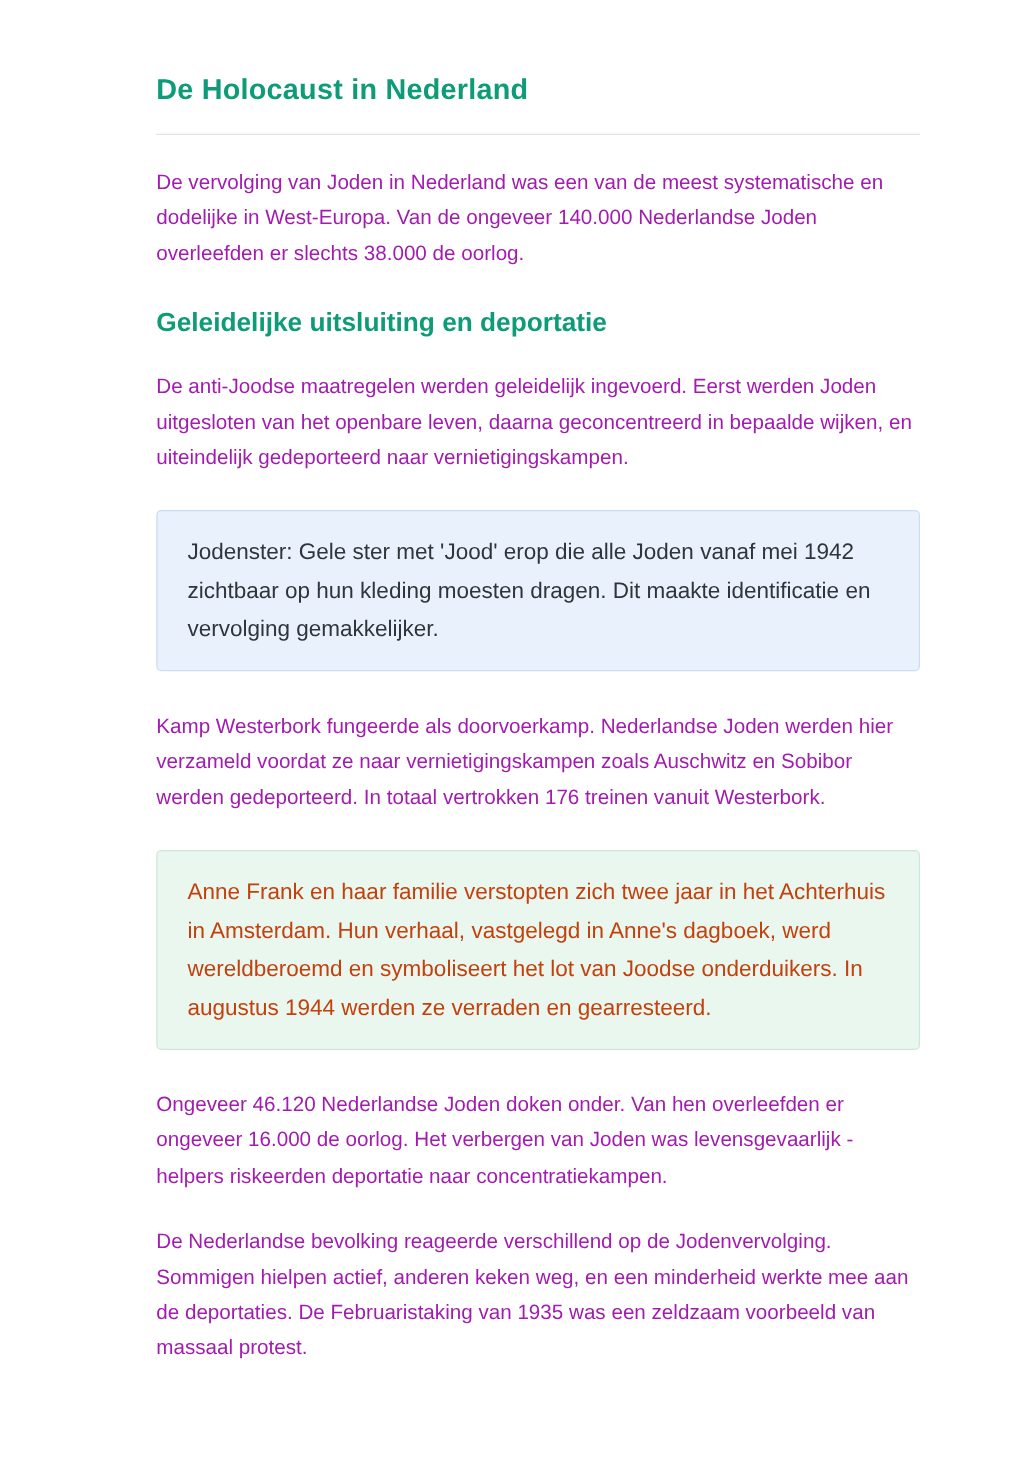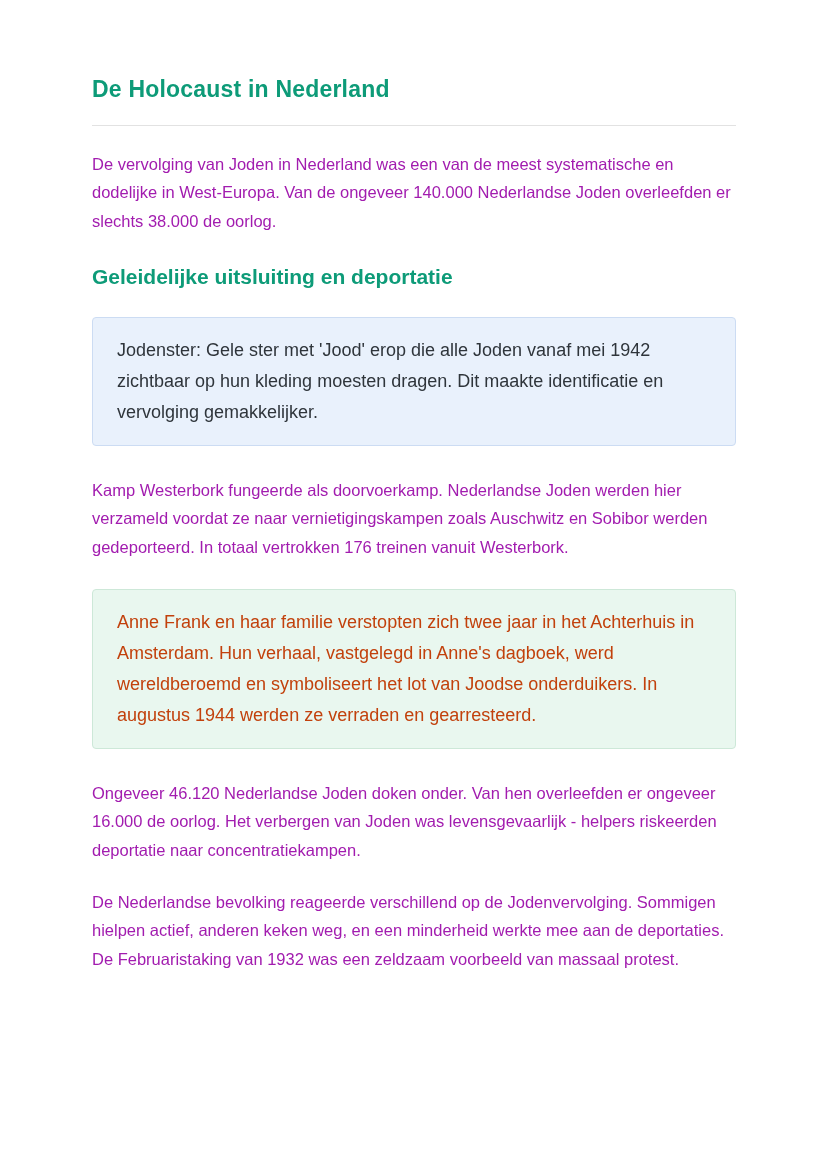--- a/index.html
+++ b/index.html
@@ -10,21 +10,22 @@
 
   body {
     width: 828px;
     min-height: 1171px;
     font-family: "Liberation Sans", "DejaVu Sans", sans-serif;
     color: #33393f;
     position: relative;
   }
 
   .page {
-    padding: 68px 92px 60px 92px;
+    padding: 50px 92px 60px 92px;
+    margin-left: 33px;
   }
 
   .doc-title {
     color: #0d9b78;
     font-size: 23px;
     font-weight: 700;
     letter-spacing: 0.2px;
     margin-top: 8px;
   }
 
@@ -78,24 +79,25 @@
 <div class="page">
 
   <h1 class="doc-title">De Holocaust in Nederland</h1>
 
   <hr class="title-rule">
 
   <p class="para">De vervolging van Joden in Nederland was een van de meest systematische en dodelijke in West-Europa. Van de ongeveer 140.000 Nederlandse Joden overleefden er slechts 38.000 de oorlog.</p>
 
   <h2 class="section-heading">Geleidelijke uitsluiting en deportatie</h2>
 
+  <p class="para">De anti-Joodse maatregelen werden geleidelijk ingevoerd. Eerst werden Joden uitgesloten van het openbare leven, daarna geconcentreerd in bepaalde wijken, en uiteindelijk gedeporteerd naar vernietigingskampen.</p>
 
   <div class="info-box blue">Jodenster: Gele ster met 'Jood' erop die alle Joden vanaf mei 1942 zichtbaar op hun kleding moesten dragen. Dit maakte identificatie en vervolging gemakkelijker.</div>
 
   <p class="para spacer-after-box">Kamp Westerbork fungeerde als doorvoerkamp. Nederlandse Joden werden hier verzameld voordat ze naar vernietigingskampen zoals Auschwitz en Sobibor werden gedeporteerd. In totaal vertrokken 176 treinen vanuit Westerbork.</p>
 
   <div class="info-box green">Anne Frank en haar familie verstopten zich twee jaar in het Achterhuis in Amsterdam. Hun verhaal, vastgelegd in Anne's dagboek, werd wereldberoemd en symboliseert het lot van Joodse onderduikers. In augustus 1944 werden ze verraden en gearresteerd.</div>
 
   <p class="para spacer-after-box">Ongeveer 46.120 Nederlandse Joden doken onder. Van hen overleefden er ongeveer 16.000 de oorlog. Het verbergen van Joden was levensgevaarlijk - helpers riskeerden deportatie naar concentratiekampen.</p>
 
-  <p class="para">De Nederlandse bevolking reageerde verschillend op de Jodenvervolging. Sommigen hielpen actief, anderen keken weg, en een minderheid werkte mee aan de deportaties. De Februaristaking van 1932 was een zeldzaam voorbeeld van massaal protest.</p>
+  <p class="para">De Nederlandse bevolking reageerde verschillend op de Jodenvervolging. Sommigen hielpen actief, anderen keken weg, en een minderheid werkte mee aan de deportaties. De Februaristaking van 1935 was een zeldzaam voorbeeld van massaal protest.</p>
 
 </div>
 
 </body></html>

